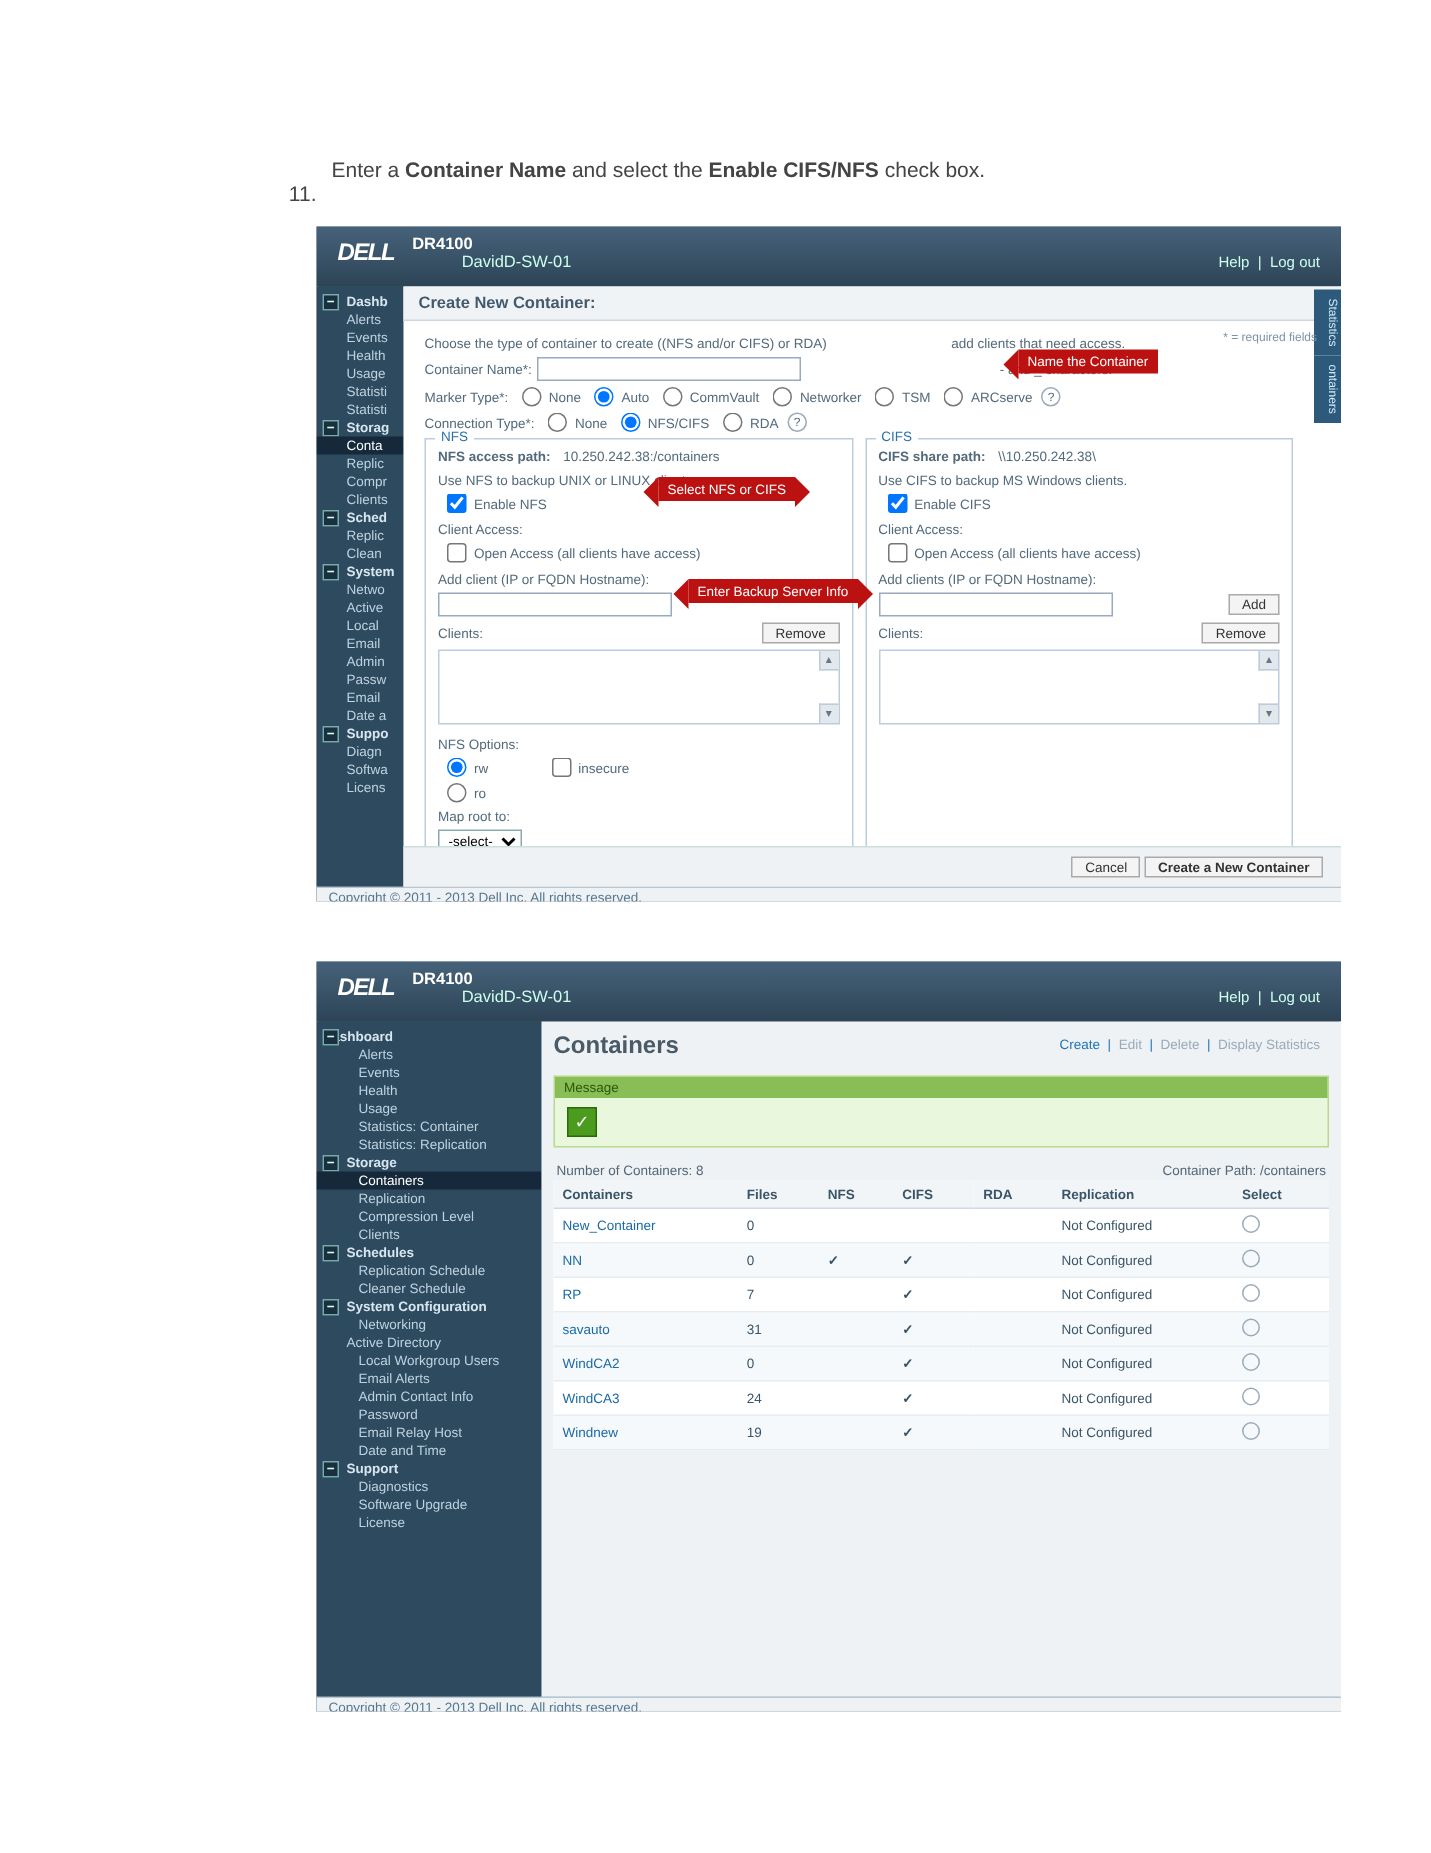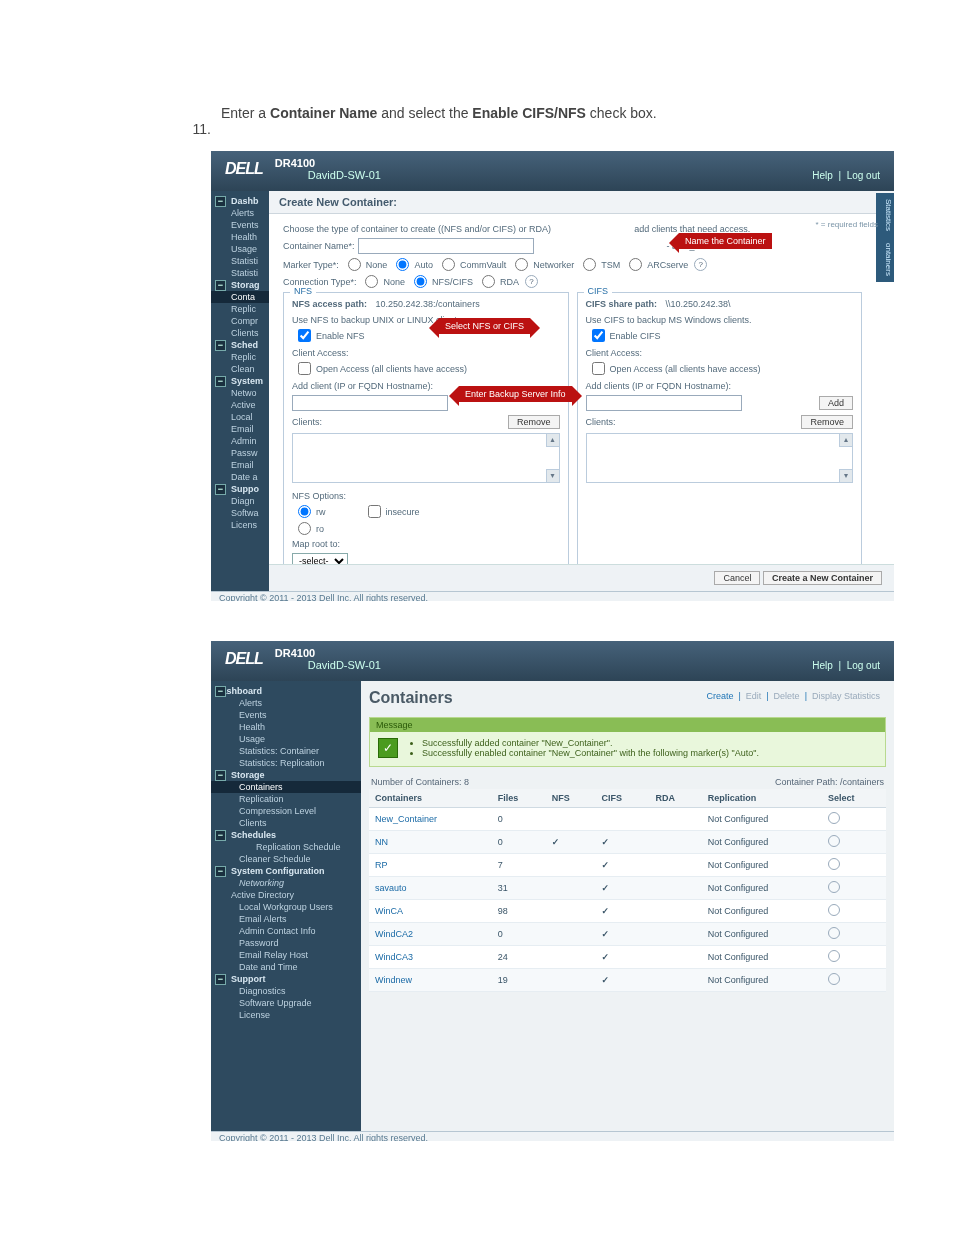--- a/index.html
+++ b/index.html
@@ -468,24 +468,24 @@
             <div class="sb-item" style="padding-left: 28px;">Health</div>
             <div class="sb-item" style="padding-left: 28px;">Usage</div>
             <div class="sb-item" style="padding-left: 28px;">Statistics: Container</div>
             <div class="sb-item" style="padding-left: 28px;">Statistics: Replication</div>
             <div class="sb-item sb-parent sb-bold" style="padding-left: 20px;">Storage</div>
             <div class="sb-item sb-sel" style="padding-left: 28px;">Containers</div>
             <div class="sb-item" style="padding-left: 28px;">Replication</div>
             <div class="sb-item" style="padding-left: 28px;">Compression Level</div>
             <div class="sb-item" style="padding-left: 28px;">Clients</div>
             <div class="sb-item sb-parent sb-bold" style="padding-left: 20px;">Schedules</div>
-            <div class="sb-item" style="padding-left: 45px;">Replication Schedule</div>
+            <div class="sb-item" style="padding-left: 28px;">Replication Schedule</div>
             <div class="sb-item" style="padding-left: 28px;">Cleaner Schedule</div>
             <div class="sb-item sb-parent sb-bold" style="padding-left: 20px;">System Configuration</div>
-            <div class="sb-item" style="padding-left: 28px; font-style: italic;">Networking</div>
+            <div class="sb-item" style="padding-left: 28px;">Networking</div>
             <div class="sb-item" style="">Active Directory</div>
             <div class="sb-item" style="padding-left: 28px;">Local Workgroup Users</div>
             <div class="sb-item" style="padding-left: 28px;">Email Alerts</div>
             <div class="sb-item" style="padding-left: 28px;">Admin Contact Info</div>
             <div class="sb-item" style="padding-left: 28px;">Password</div>
             <div class="sb-item" style="padding-left: 28px;">Email Relay Host</div>
             <div class="sb-item" style="padding-left: 28px;">Date and Time</div>
             <div class="sb-item sb-parent sb-bold" style="padding-left: 20px;">Support</div>
             <div class="sb-item" style="padding-left: 28px;">Diagnostics</div>
             <div class="sb-item" style="padding-left: 28px;">Software Upgrade</div>
@@ -498,24 +498,20 @@
             <span>Create</span> &nbsp;|&nbsp;
             <span style="color:#9ab">Edit</span> &nbsp;|&nbsp;
             <span style="color:#9ab">Delete</span> &nbsp;|&nbsp;
             <span style="color:#9ab">Display Statistics</span>
           </div>
 
           <div class="msg-box">
             <div class="msg-head">Message</div>
             <div class="msg-body">
               <div class="msg-icon">✓</div>
-              <ul>
-                <li>Successfully added container "New_Container".</li>
-                <li>Successfully enabled container "New_Container" with the following marker(s) "Auto".</li>
-              </ul>
             </div>
           </div>
 
           <div class="table-meta">
             <span>Number of Containers: 8</span>
             <span>Container Path: /containers</span>
           </div>
 
           <table class="data-table">
             <thead>
@@ -559,29 +555,20 @@
                 </tr>
                 <tr class="alt">
                   <td class="link">savauto</td>
                   <td>31</td>
                   <td class="check"></td>
                   <td class="check">✓</td>
                   <td class="check"></td>
                   <td>Not Configured</td>
                   <td><span class="radio-cell"></span></td>
                 </tr>
-                <tr>
-                  <td class="link">WinCA</td>
-                  <td>98</td>
-                  <td class="check"></td>
-                  <td class="check">✓</td>
-                  <td class="check"></td>
-                  <td>Not Configured</td>
-                  <td><span class="radio-cell"></span></td>
-                </tr>
                 <tr class="alt">
                   <td class="link">WindCA2</td>
                   <td>0</td>
                   <td class="check"></td>
                   <td class="check">✓</td>
                   <td class="check"></td>
                   <td>Not Configured</td>
                   <td><span class="radio-cell"></span></td>
                 </tr>
                 <tr>

